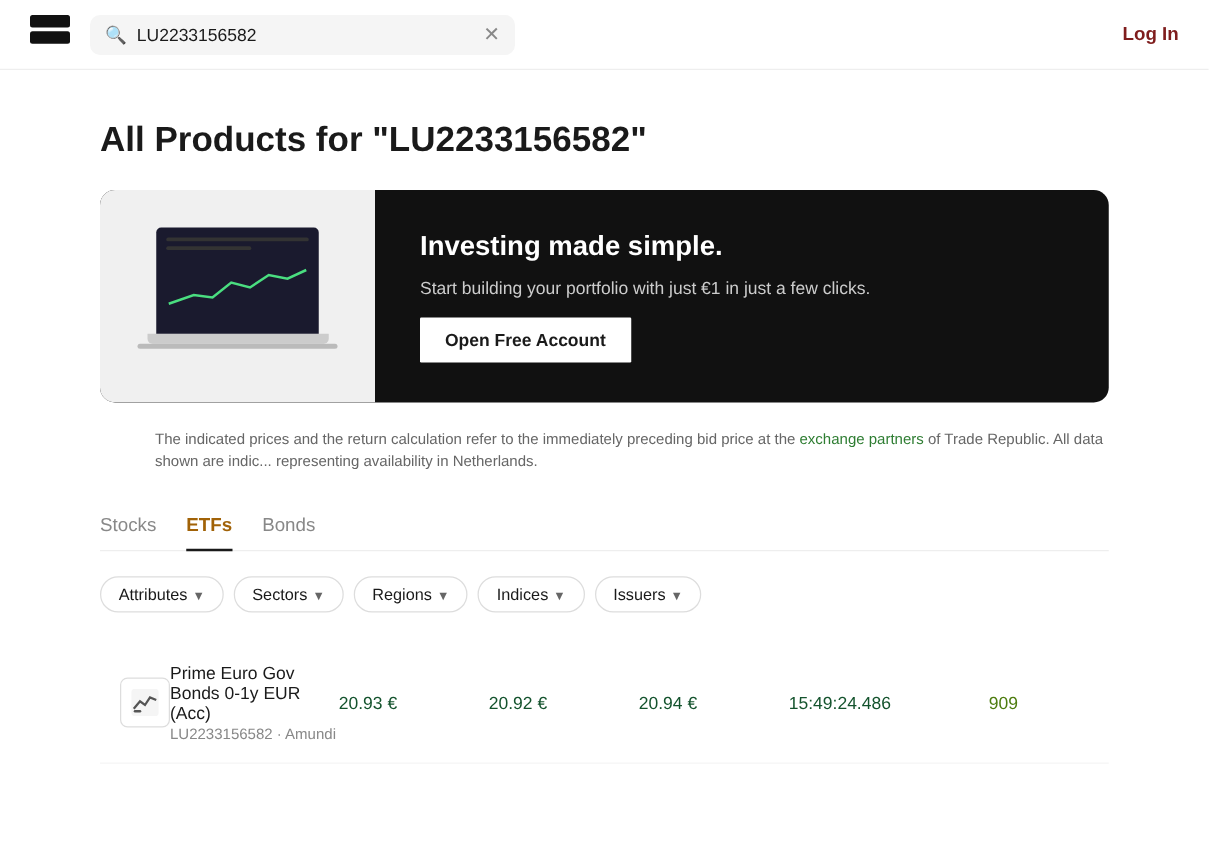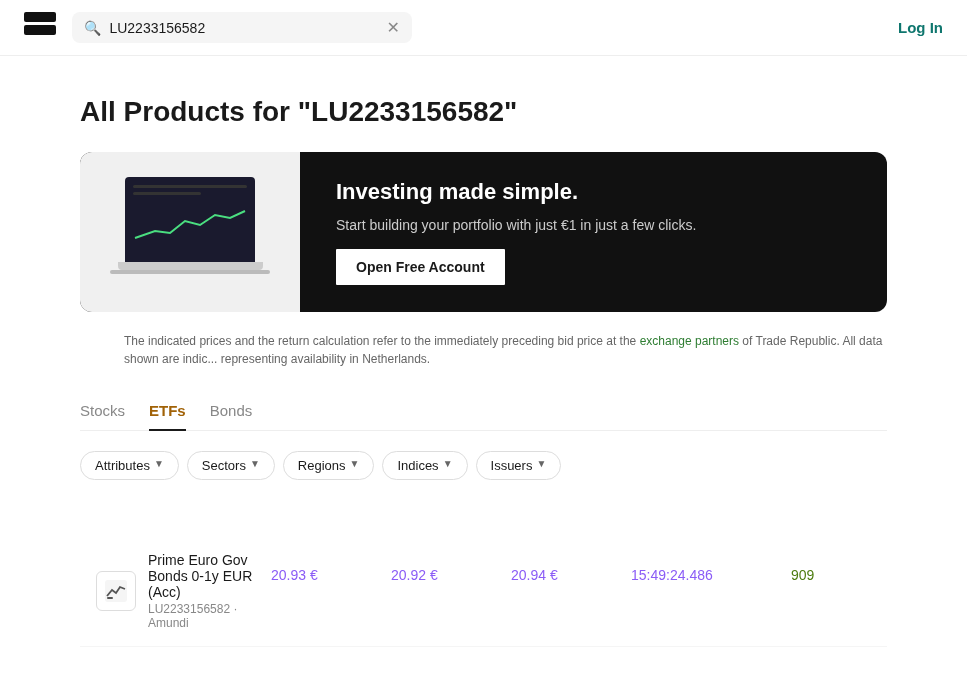--- a/index.html
+++ b/index.html
@@ -34,21 +34,21 @@
       color: #1a1a1a;
     }
     .search-icon { color: #888; font-size: 14px; }
     .clear-icon { color: #888; cursor: pointer; font-size: 16px; }
     .login-btn {
       background: none;
       border: none;
       font-size: 15px;
       font-weight: 600;
       cursor: pointer;
-      color: #0f766e;
+      color: #7f1d1d;
     }
 
     
     .main { padding: 40px 80px; max-width: 967px; }
 
     .page-title {
       font-size: 28px;
       font-weight: 700;
       margin-bottom: 24px;
       color: #1a1a1a;
@@ -109,24 +109,24 @@
       margin: 0 auto;
     }
     .laptop-foot {
       width: 160px;
       height: 4px;
       background: #bbb;
       border-radius: 2px;
       margin: 0 auto;
     }
     .banner-content {
-      padding: 16px 36px;
+      padding: 32px 36px;
       display: flex;
       flex-direction: column;
-      justify-content: center;
+      justify-content: flex-start;
       gap: 12px;
     }
     .banner-title {
       font-size: 22px;
       font-weight: 700;
       color: #fff;
     }
     .banner-subtitle {
       font-size: 14px;
       color: #ccc;
@@ -181,21 +181,21 @@
 
     
     .filters {
       display: flex;
       gap: 8px;
       margin-bottom: 24px;
       flex-wrap: wrap;
     }
     .filter-btn {
       display: flex;
-      align-items: flex-start;
+      align-items: flex-end;
       gap: 4px;
       padding: 6px 14px;
       border: 1px solid #ddd;
       border-radius: 20px;
       background: #fff;
       font-size: 13px;
       font-weight: 500;
       cursor: pointer;
       color: #1a1a1a;
     }
@@ -214,22 +214,20 @@
     .table-row {
       display: grid;
       grid-template-columns: 1fr 120px 120px 120px 160px 80px;
       padding: 16px;
       border-bottom: 1px solid #f5f5f5;
       align-items: center;
     }
     .security-cell {
       display: flex;
       align-items: center;
-      gap: 12px;
-      margin-top: 32px;
     }
     .security-icon {
       width: 40px;
       height: 40px;
       border: 1px solid #ddd;
       border-radius: 6px;
       display: flex;
       align-items: center;
       justify-content: center;
       font-size: 16px;
@@ -241,21 +239,21 @@
       font-weight: 500;
       color: #1a1a1a;
     }
     .security-sub {
       font-size: 12px;
       color: #888;
       margin-top: 2px;
     }
     .price-cell {
       font-size: 14px;
-      color: #8b5cf6;
+      color: #14532d;
     }
     .shares-cell {
       font-size: 14px;
       color: #4d7c0f;
       text-align: left;
     }
   </style>
 </head>
 <body>
 

